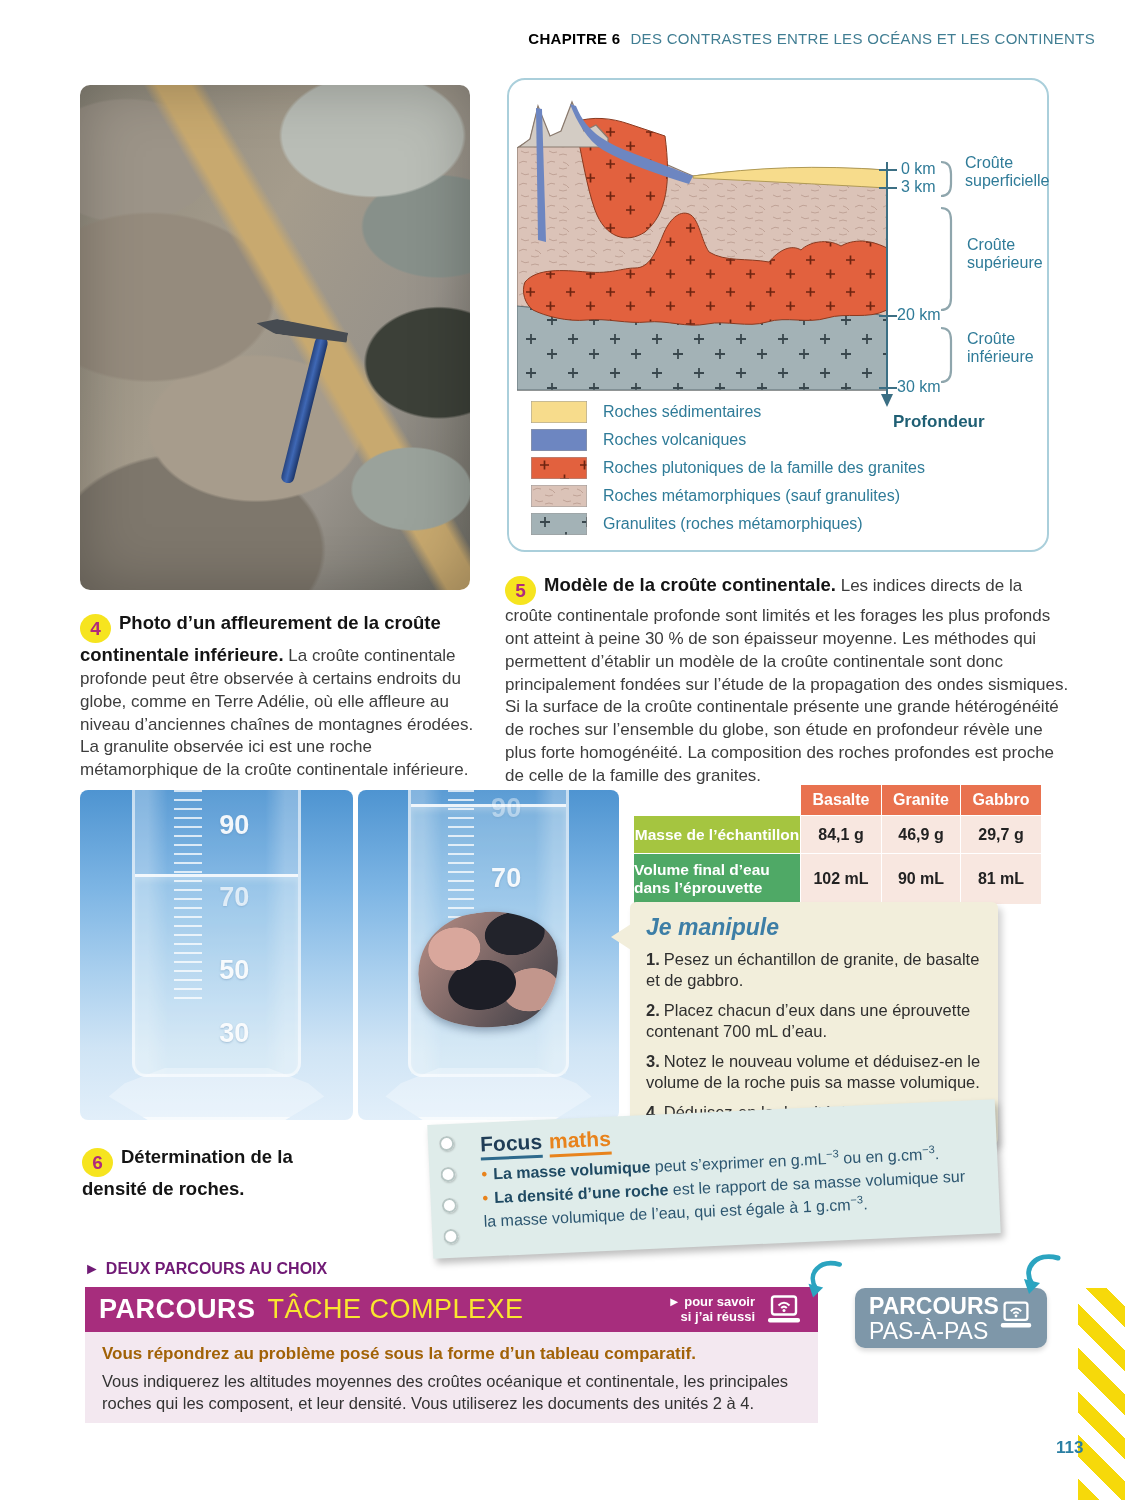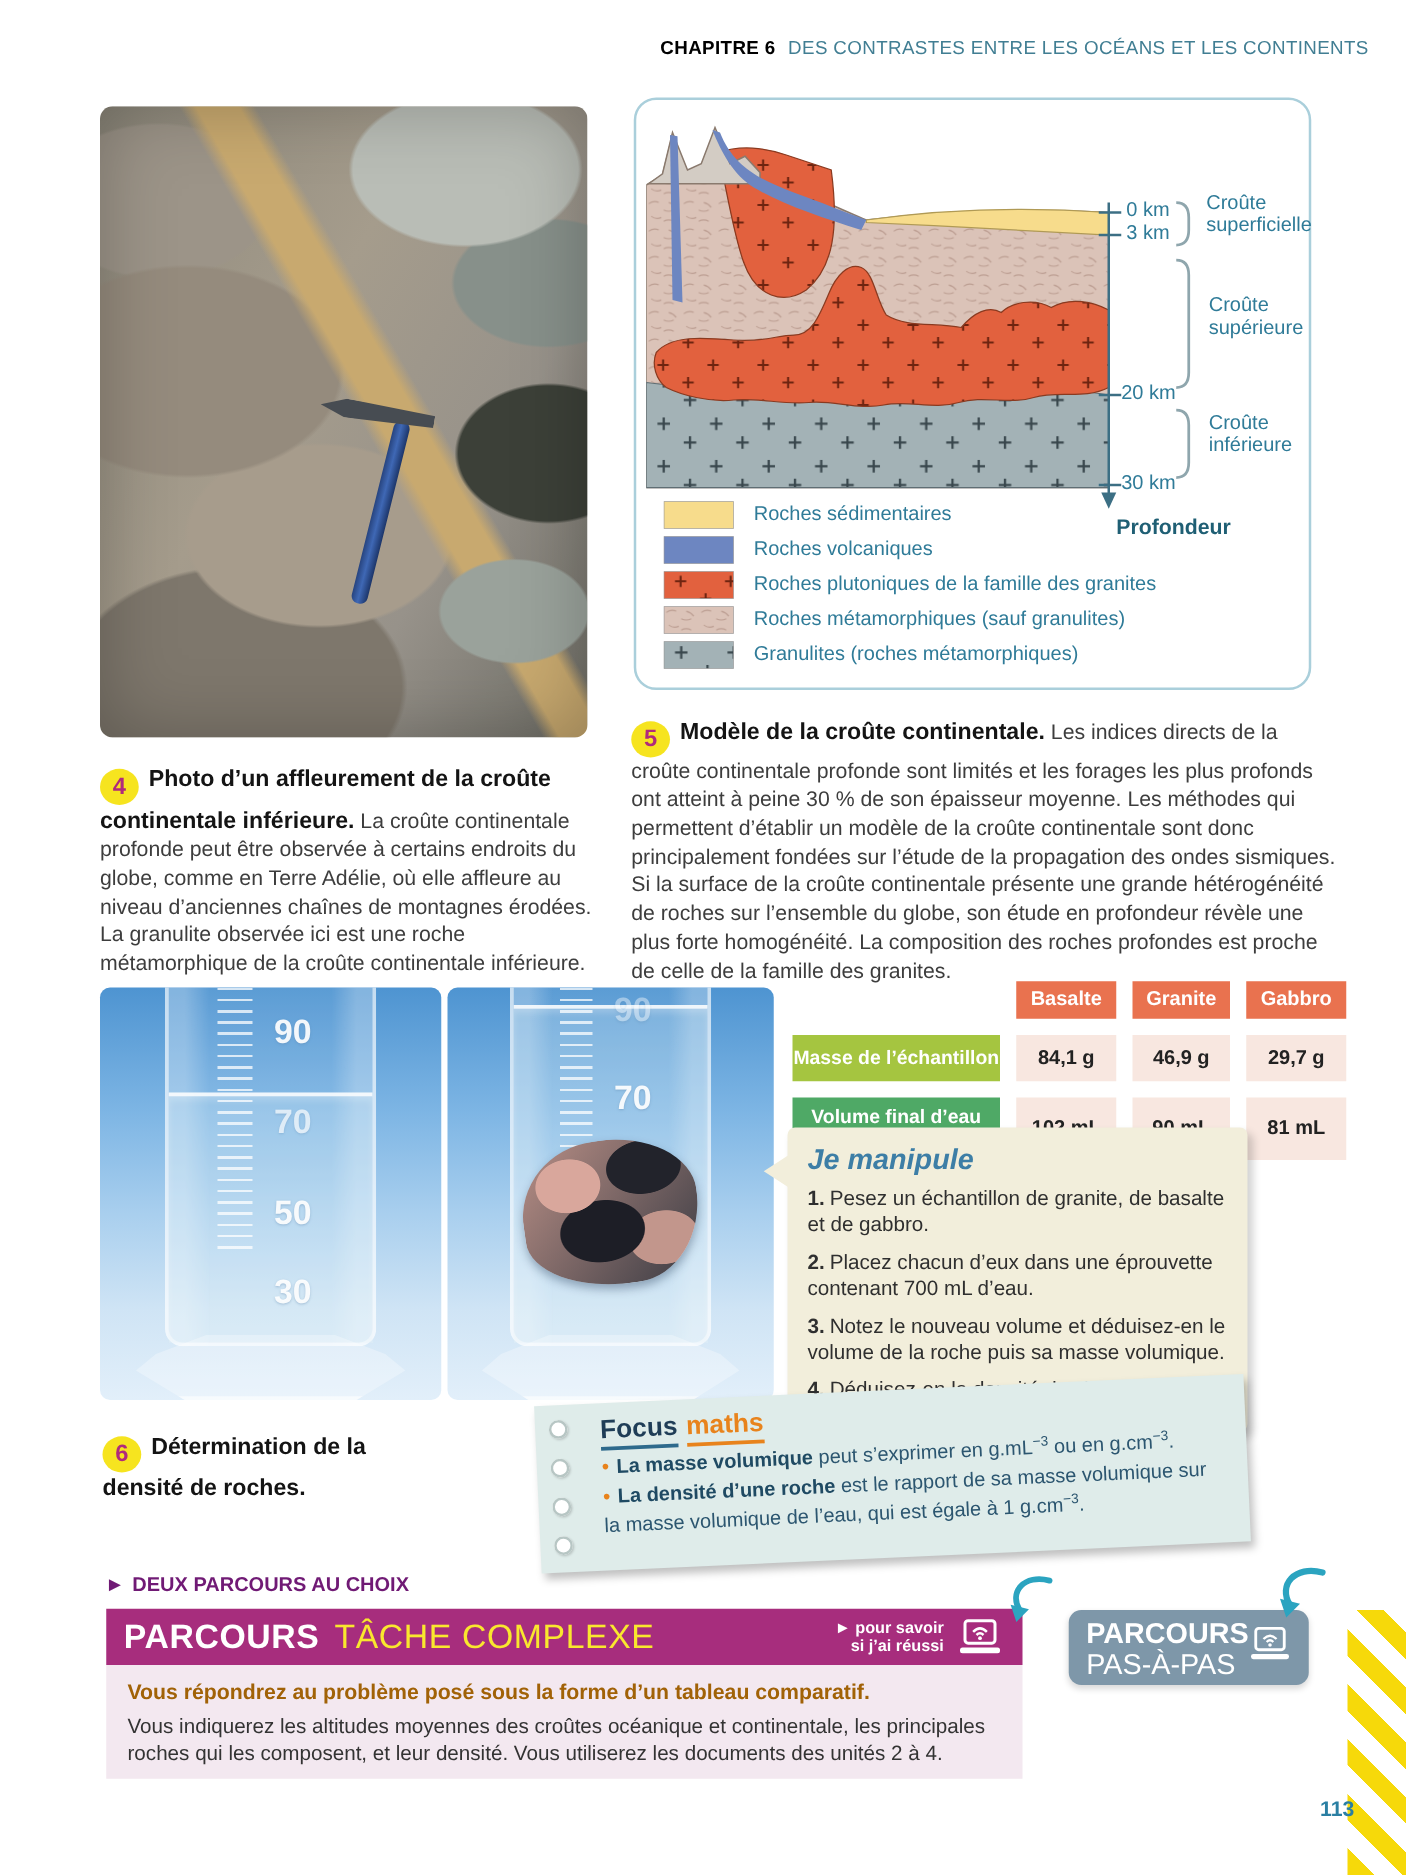--- a/index.html
+++ b/index.html
@@ -68,24 +68,24 @@
     border-radius:48% 55% 42% 62%/55% 45% 62% 40%;
     background:
       radial-gradient(26% 26% at 28% 28%,#d9a79c 0 70%,transparent 72%),
       radial-gradient(30% 26% at 72% 22%,#22232b 0 70%,transparent 72%),
       radial-gradient(34% 30% at 44% 62%,#1d1e26 0 70%,transparent 72%),
       radial-gradient(28% 26% at 78% 72%,#c2968c 0 70%,transparent 72%),
       linear-gradient(135deg,#b98f86,#3a3b43);
     box-shadow:0 4px 8px rgba(20,40,70,.35);}
   
   #dtable{position:absolute;left:634px;top:785px;width:480px;display:grid;
-    grid-template-columns:166px 80px 78px 80px;gap:13px;font-size:16px;}
+    grid-template-columns:166px 80px 78px 80px;gap:1px;font-size:16px;}
   #dtable .h{background:#e9724f;color:#fff;font-weight:bold;display:flex;align-items:center;justify-content:center;height:30px;}
   #dtable .h0{background:transparent;}
-  #dtable .rl{color:#fff;font-weight:bold;display:flex;align-items:center;justify-content:center;text-align:center;font-size:15.5px;line-height:1.15;}
+  #dtable .rl{color:#fff;font-weight:bold;display:flex;align-items:center;justify-content:center;font-size:15.5px;line-height:1.15;}
   #dtable .r1{background:#a5c540;height:37px;}
   #dtable .r2{background:#4fa966;height:50px;}
   #dtable .v{background:#f8e7e0;color:#222;font-weight:bold;display:flex;align-items:center;justify-content:center;}
   
   #jm{position:absolute;left:630px;top:902px;width:368px;background:#f2eedb;border-radius:6px;
     padding:12px 16px 14px 16px;box-sizing:border-box;box-shadow:4px 5px 7px rgba(0,0,0,.18);}
   #jm .jmtail{position:absolute;left:-19px;top:22px;width:0;height:0;
     border-top:13px solid transparent;border-bottom:13px solid transparent;border-right:20px solid #f2eedb;}
   #jm h3{margin:0 0 8px 0;font-style:italic;color:#3d7ea6;font-size:23px;}
   #jm p{margin:8px 0;font-size:16.5px;color:#2f2f2f;line-height:1.3;}

